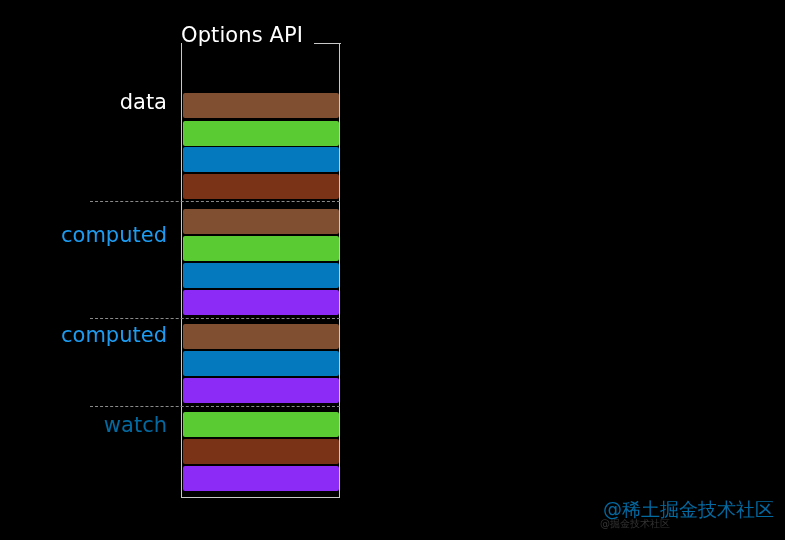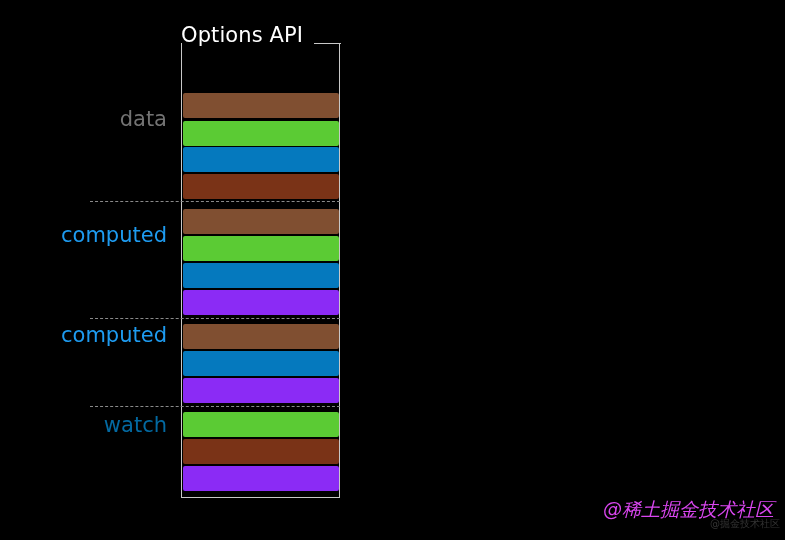--- a/index.html
+++ b/index.html
@@ -93,33 +93,32 @@
     line-height: 24px;
   }
 
   
   .watermark {
     position: absolute;
     left: 594px;
     top: 498px;
     width: 180px;
     text-align: right;
-    color: #d946ef;
+    color: #0369a1;
     font-size: 19px;
     line-height: 22px;
     white-space: nowrap;
     user-select: none;
-    font-style: italic;
   }
   .watermark-sub {
     position: absolute;
     left: 600px;
     top: 518px;
     width: 180px;
-    text-align: right;
+    text-align: left;
     color: #343434;
     font-size: 10px;
     line-height: 12px;
     white-space: nowrap;
     user-select: none;
   }
 </style>
 </head>
 <body>
 
@@ -130,21 +129,21 @@
   <div class="box-top-left"></div>
   <div class="box-top-right"></div>
 
   <div class="api-box"></div>
 
   <div id="layers">
       <div class="bar" style="top: 93px; background: rgb(128, 79, 49);"></div>
       <div class="bar" style="top: 121px; background: rgb(91, 203, 52);"></div>
       <div class="bar" style="top: 147px; background: rgb(5, 121, 190);"></div>
       <div class="bar" style="top: 174px; background: rgb(122, 51, 23);"></div>
-      <div class="group-label" style="top: 107px; color: #737373;">data</div>
+      <div class="group-label" style="top: 90px; color: #ffffff;">data</div>
       <div class="sep" style="top: 201px; border-top-color: rgb(138, 138, 138);"></div>
       <div class="bar" style="top: 209px; background: rgb(128, 79, 49);"></div>
       <div class="bar" style="top: 236px; background: rgb(91, 203, 52);"></div>
       <div class="bar" style="top: 263px; background: rgb(5, 121, 190);"></div>
       <div class="bar" style="top: 290px; background: rgb(139, 43, 245);"></div>
       <div class="group-label" style="top: 223px; color: rgb(30, 155, 240);">computed</div>
       <div class="sep" style="top: 318px; border-top-color: rgb(138, 138, 138);"></div>
       <div class="bar" style="top: 324px; background: rgb(128, 79, 49);"></div>
       <div class="bar" style="top: 351px; background: rgb(5, 121, 190);"></div>
       <div class="bar" style="top: 378px; background: rgb(139, 43, 245);"></div>

